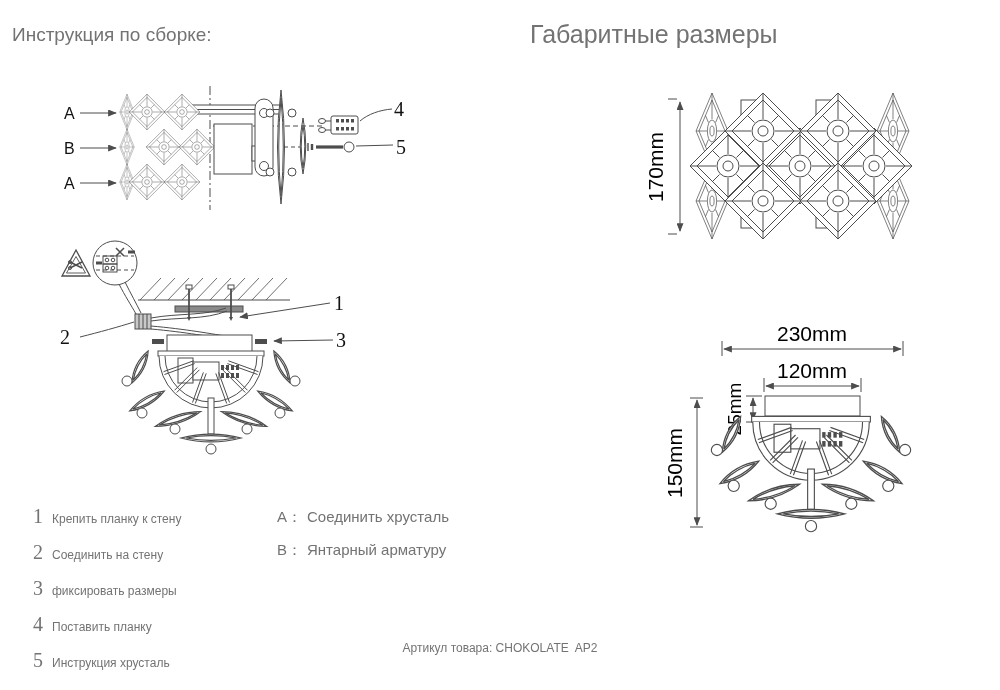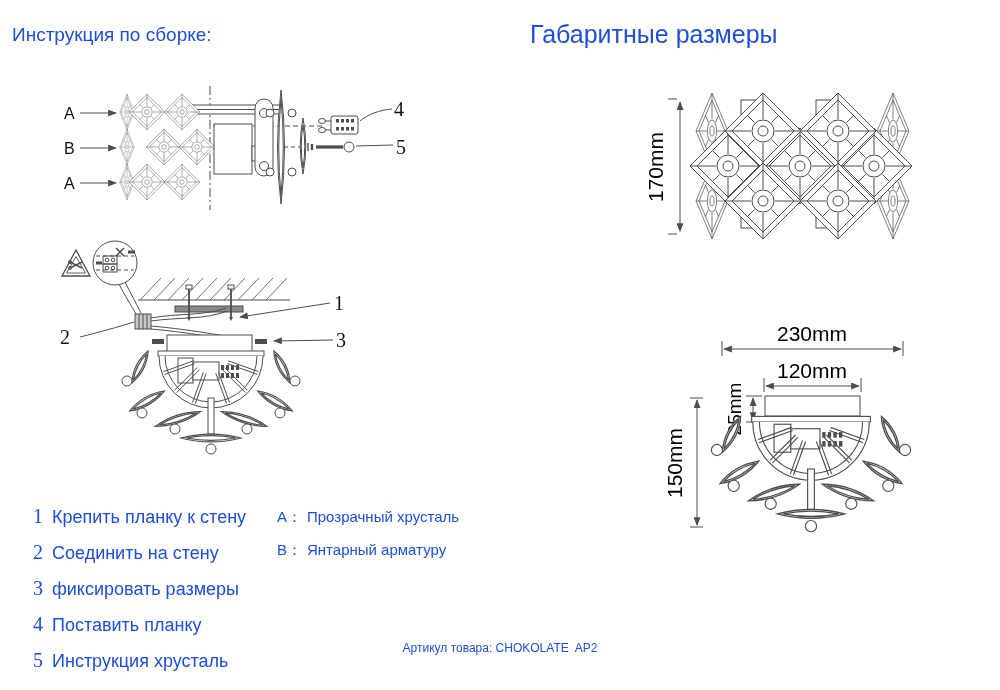--- a/index.html
+++ b/index.html
@@ -1,30 +1,30 @@
 <!DOCTYPE html>
 <html><head>
 <meta charset="utf-8">
 <style>
   html,body{margin:0;padding:0;background:#fff;}
-  .page{position:relative;width:1000px;height:678px;background:#fff;font-family:"Liberation Sans",sans-serif;color:#1d4ed8;overflow:hidden;}
+  .page{position:relative;width:1000px;height:678px;background:#fff;font-family:"Liberation Sans",sans-serif;color:#737373;overflow:hidden;}
   .title-left{position:absolute;left:12px;top:24px;font-size:19px;}
   .title-right{position:absolute;left:530px;top:20px;font-size:25px;}
   .fig{position:absolute;overflow:visible;}
   .wf{fill:#fff;stroke:#4d4d4d;}
   .nf{fill:none;stroke:#4d4d4d;}
   .df{fill:#4d4d4d;stroke:none;}
   .cnum{font:20px "Liberation Serif",serif;fill:#111;}
   .clet{font:16px "Liberation Sans",sans-serif;fill:#111;}
   .dim{font:21px "Liberation Sans",sans-serif;fill:#000;}
   .dims{font:19px "Liberation Sans",sans-serif;fill:#000;}
   .steps{position:absolute;left:33px;top:505px;display:flex;flex-direction:column;gap:13px;}
   .step{display:flex;align-items:baseline;gap:9px;}
   .step .n{font:20px "Liberation Serif",serif;}
-  .step .t{font-size:18px;}
+  .step .t{font-size:12px;}
   .legend{position:absolute;left:277px;top:508px;display:flex;flex-direction:column;gap:14px;}
   .legrow{display:flex;align-items:baseline;font-size:15px;}
   .legrow .k{width:30px;}
   .article{position:absolute;left:0;right:0;top:641px;text-align:center;font-size:12px;white-space:pre;}
 </style>
 </head>
 <body>
 
 <div class="page">
 
@@ -323,21 +323,21 @@
       </div>
     <div class="step">
         <span class="n">5</span>
         <span class="t">Инструкция хрусталь</span>
       </div>
   </div>
 
   <div class="legend">
     <div class="legrow">
         <span class="k">A：</span>
-        <span>Прозрачный хрусталь</span>
+        <span>Соединить хрусталь</span>
       </div>
     <div class="legrow">
         <span class="k">B：</span>
         <span>Янтарный арматуру</span>
       </div>
   </div>
 
   <div class="article">Артикул товара: CHOKOLATE  AP2</div>
 
 </div>

